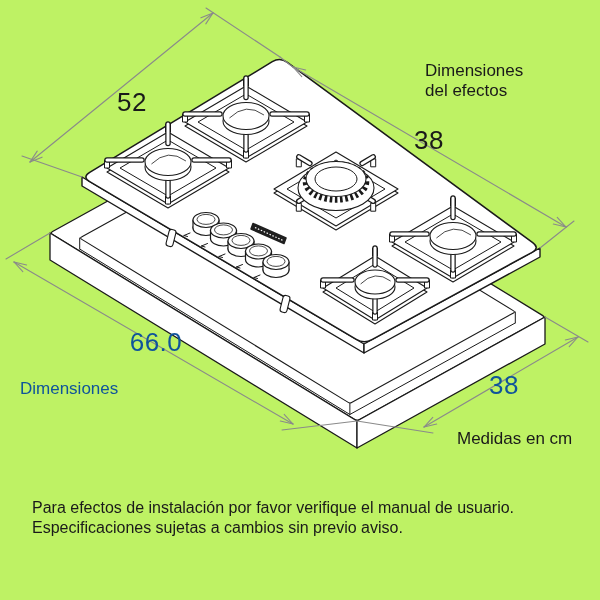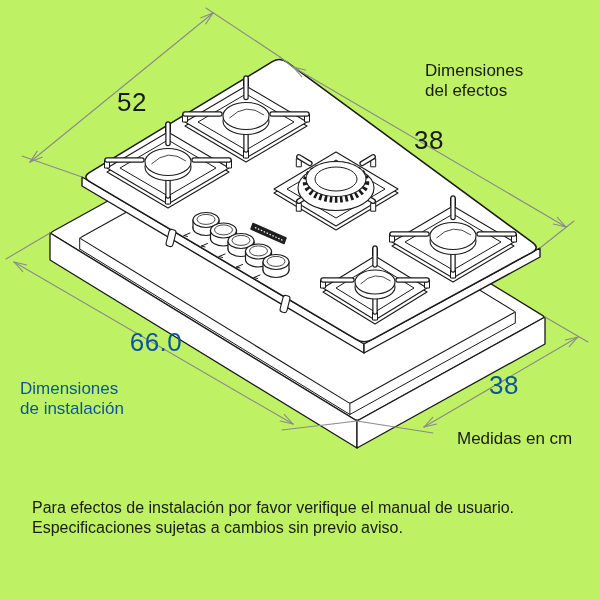--- a/index.html
+++ b/index.html
@@ -228,21 +228,20 @@
 
   <div class="lbl title" style="left:425px;top:61px">
     <div>Dimensiones</div>
     <div>del efectos</div>
   </div>
   <div class="lbl num center" style="left:106px;top:87px;width:52px">52</div>
   <div class="lbl num center" style="left:404px;top:125px;width:50px">38</div>
 
   <div class="lbl title blue" style="left:20px;top:379px">
     <div>Dimensiones</div>
-    <div>de instalación</div>
   </div>
   <div class="lbl num blue center" style="left:122px;top:327px;width:68px">66.0</div>
   <div class="lbl num blue center" style="left:479px;top:370px;width:50px">38</div>
 
   <div class="lbl title" style="left:457px;top:429px">Medidas en cm</div>
 
   <div class="footer-line" style="top:498px">Para efectos de instalación por favor verifique el manual de usuario.</div>
   <div class="footer-line" style="top:518px">Especificaciones sujetas a cambios sin previo aviso.</div>
 </div>
 

